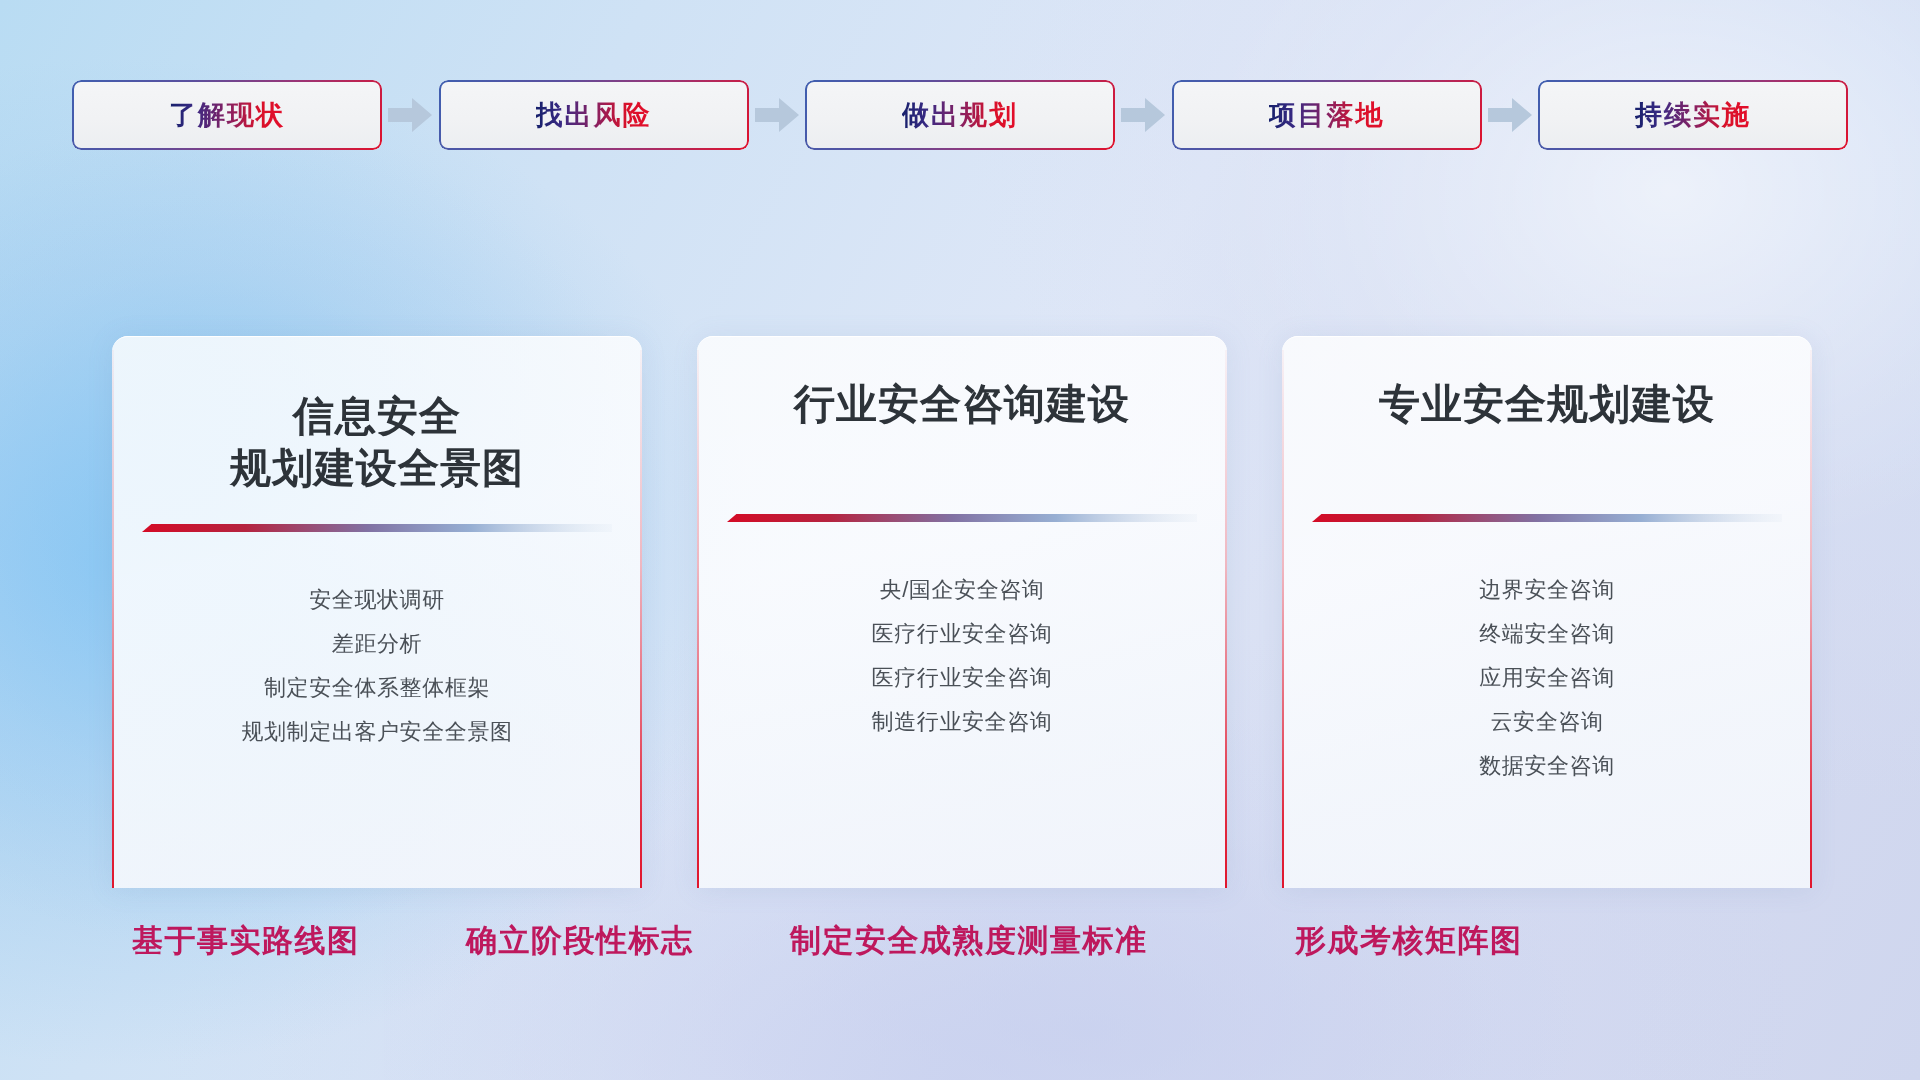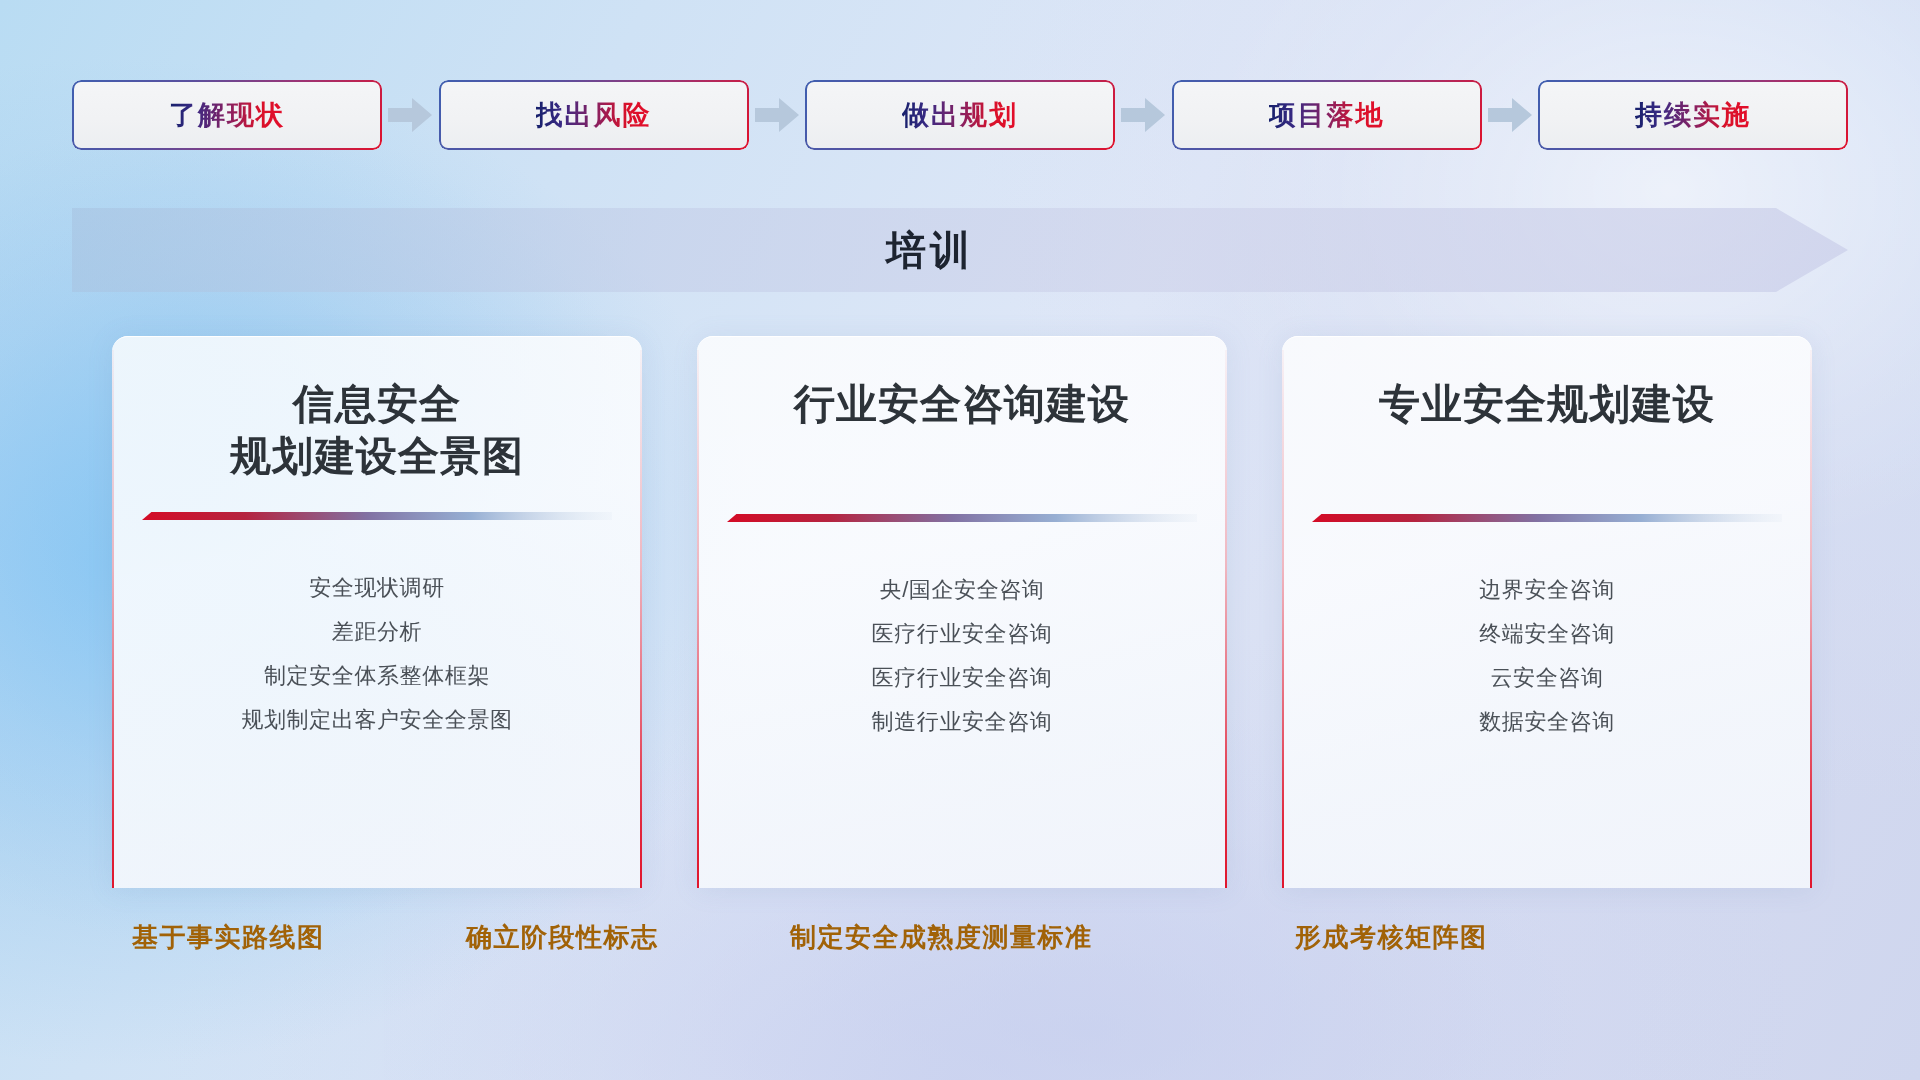--- a/index.html
+++ b/index.html
@@ -175,21 +175,21 @@
 
   .card-title {
     text-align: center;
     font-size: 41px;
     font-weight: 700;
     color: #2d3339;
     line-height: 1.27;
     letter-spacing: 1px;
     margin-bottom: 30px;
   }
-  .card-title.two-line { margin-bottom: 0; }
+  .card-title.two-line { margin-bottom: 0; margin-top: 12px; }
 
   .accent-wrap {
     height: 46px;
     display: flex;
     align-items: center;
     margin-top: auto;
   }
   .accent {
     width: 100%;
     height: 11px;
@@ -219,23 +219,23 @@
   .captions {
     position: absolute;
     left: 0;
     top: 920px;
     width: 1920px;
     height: 50px;
   }
   .caption {
     position: absolute;
     top: 0;
-    font-size: 26px;
+    font-size: 31px;
     font-weight: 700;
-    color: #a16207;
+    color: #be185d;
     letter-spacing: 1.5px;
     white-space: nowrap;
   }
   .cap0 { left: 132px; }
   .cap1 { left: 466px; }
   .cap2 { left: 790px; }
   .cap3 { left: 1295px; }
 </style>
 </head>
 <body>
@@ -287,24 +287,20 @@
         <path d="M0 10 H24 V0 L44 17 L24 34 V24 H0 Z" fill="#b6c8dc"></path>
       </svg>
     </div>
 
     <div class="step-box">
       <span class="step-label">持续实施</span>
     </div>
 
   </div>
 
-  <div class="banner">
-    <div class="banner-shape"></div>
-    <div class="banner-title">培训</div>
-  </div>
 
   <div class="cards">
 
     <div class="card c1">
       <span class="card-rail left"></span>
       <span class="card-rail right"></span>
 
       <div class="card-title two-line">
         <div>信息安全</div>
         <div>规划建设全景图</div>
@@ -383,20 +379,21 @@
               <stop offset="100%" stop-color="#cfdcea" stop-opacity="0.12"></stop>
             </linearGradient>
           </defs>
           <path d="M8 0 H400 V8 H0 Z" fill="url(#ac3)"></path>
         </svg>
       </div>
 
       <ul class="card-list">
         <li>边界安全咨询</li>
         <li>终端安全咨询</li>
+        <li>应用安全咨询</li>
         <li>云安全咨询</li>
         <li>数据安全咨询</li>
       </ul>
     </div>
 
   </div>
 
   <div class="captions">
     <div class="caption cap0">基于事实路线图</div>
     <div class="caption cap1">确立阶段性标志</div>

